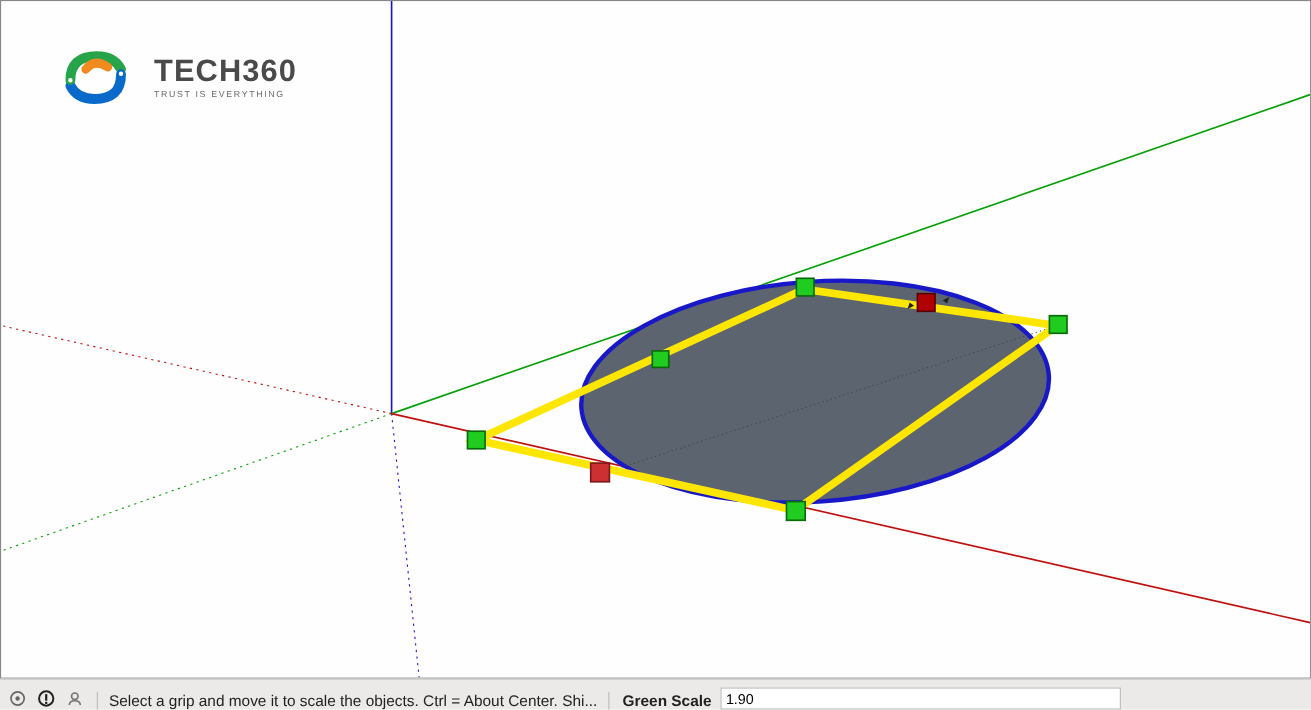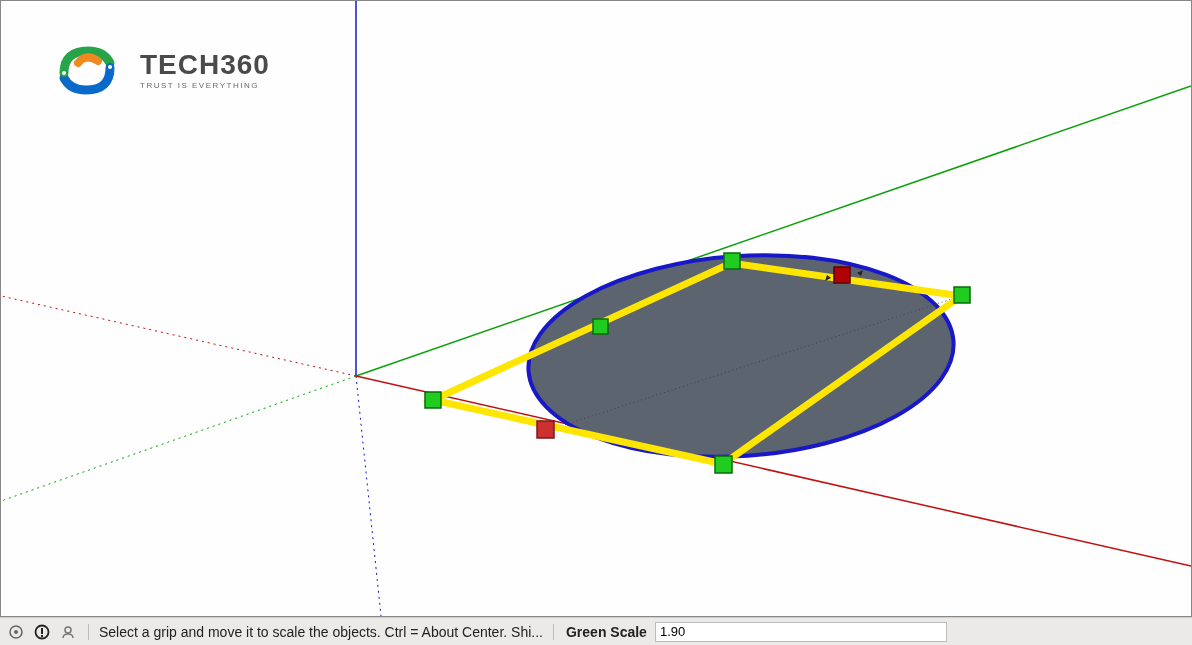--- a/index.html
+++ b/index.html
@@ -47,21 +47,21 @@
     text-transform: uppercase;
   }
   .statusbar {
     position: absolute;
     left: 0;
     bottom: 0;
     width: 1192px;
     height: 28px;
     background: #eceae8;
     display: flex;
-    align-items: center;
+    align-items: flex-end;
     font-size: 14px;
     color: #222;
     box-sizing: border-box;
     border-top: 1px solid #ccc;
   }
   .sb-icon {
     width: 20px;
     height: 20px;
     display: flex;
     align-items: center;
@@ -80,21 +80,21 @@
     white-space: nowrap;
     overflow: hidden;
     text-overflow: ellipsis;
     max-width: 610px;
   }
   .sb-label {
     margin-left: auto;
     margin-right: 8px;
   }
   .sb-input {
-    width: 292px;
+    width: 364px;
     height: 20px;
     background: #fff;
     border: 1px solid #bbb;
     font-size: 13px;
     padding: 0 4px;
     margin-right: 8px;
     box-sizing: border-box;
   }
 </style>
 </head>

